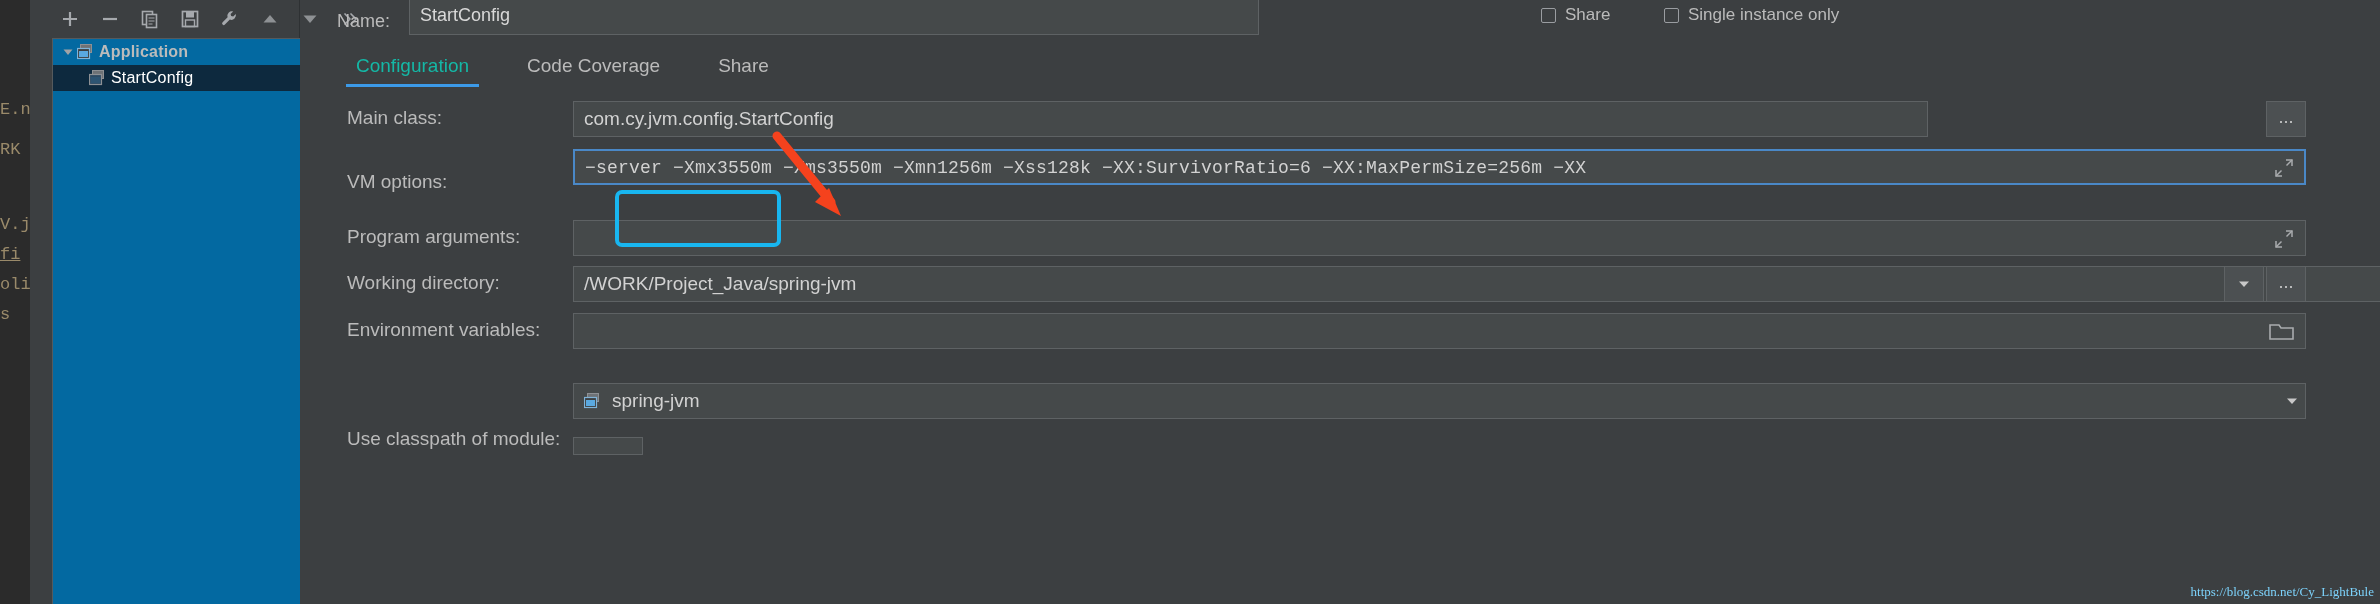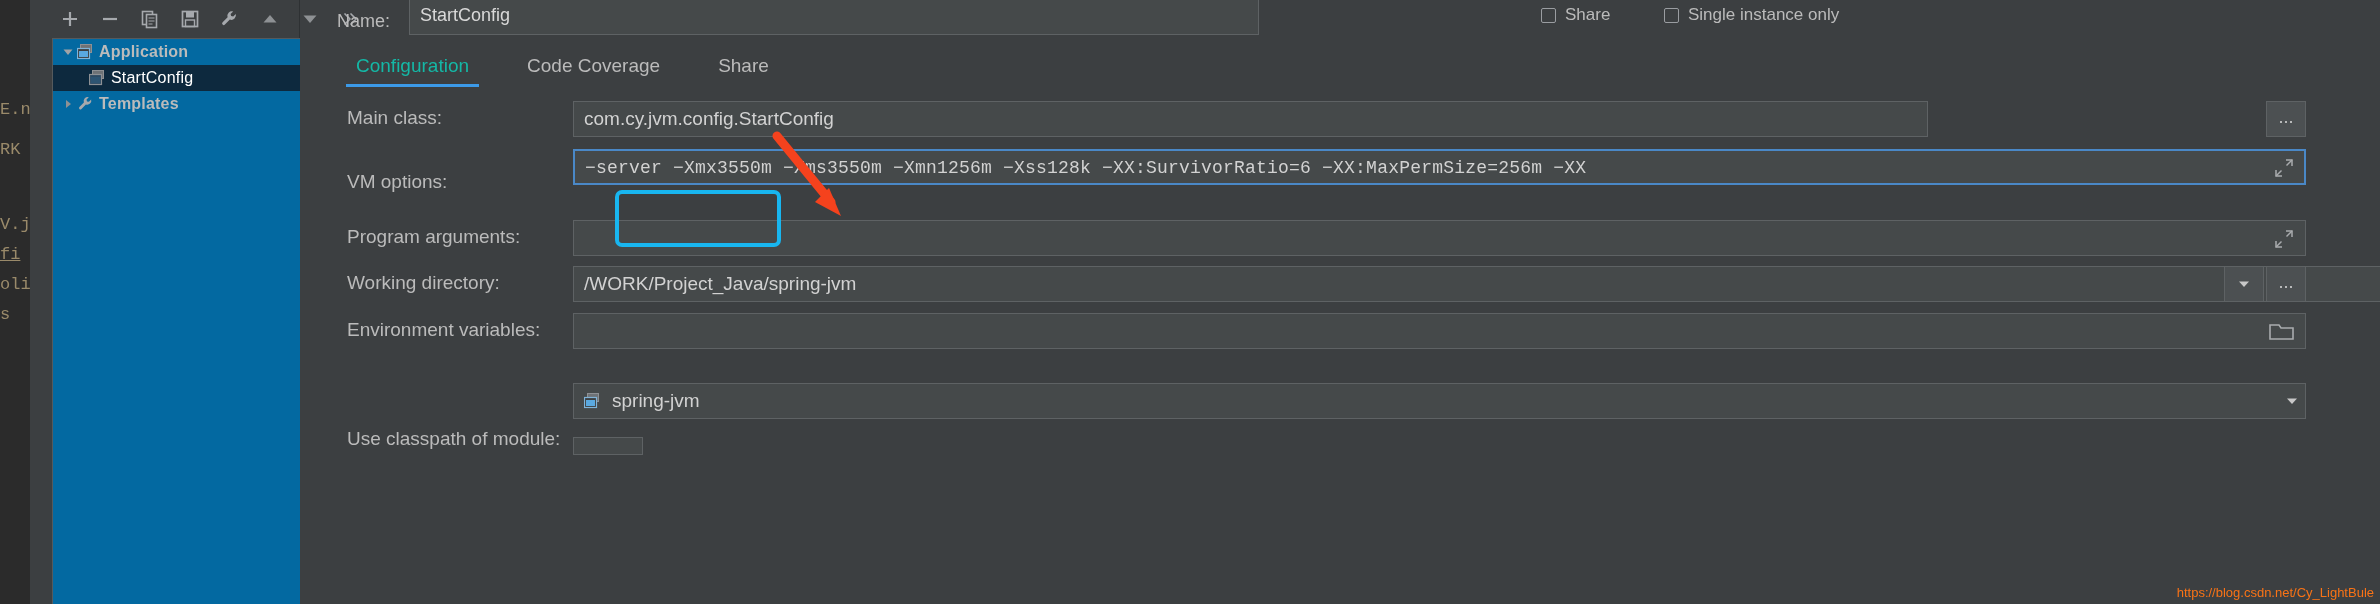--- a/index.html
+++ b/index.html
@@ -289,22 +289,22 @@
     position: absolute;
     left: 470px; top: 130px;
     width: 90px; height: 100px;
     pointer-events: none;
   }
 
   #watermark {
     position: absolute;
     right: 6px; bottom: 4px;
     font-size: 13px;
-    color: #f97316;
-    font-family: Liberation Sans, sans-serif;
+    color: #7dd3fc;
+    font-family: Liberation Serif, serif;
     padding-left: 24px;
   }
 </style>
 </head>
 <body>
 
 <div id="editor-sliver">
   <div class="code-frag" style="top:100px;">E.n</div>
   <div class="code-frag" style="top:140px;">RK</div>
   <div class="code-frag" style="top:215px;">V.j</div>
@@ -386,33 +386,20 @@
         <span class="tree-icon">
           <svg width="18" height="16" viewBox="0 0 18 16">
             <rect x="3.5" y="0.5" width="11" height="8" fill="#6e7276" stroke="#8d9094" stroke-width="1"></rect>
             <rect x="0.5" y="4.5" width="12" height="10" fill="#2d4b63" stroke="#8d9094" stroke-width="1.2"></rect>
             <rect x="2" y="7" width="9" height="6" fill="#2d5472"></rect>
           </svg>
         </span>
         <span class="tree-label">StartConfig</span>
       </div>
 
-      <div class="tree-row">
-        <span class="tree-arrow">
-          <svg width="12" height="12" viewBox="0 0 12 12">
-              <path d="M4 2 L9 6 L4 10 Z" fill="#8e9194"></path>
-            </svg>
-        </span>
-        <span class="tree-icon">
-          <svg width="18" height="16" viewBox="0 0 20 18">
-            <path d="M13.2 1.4 a4.6 4.6 0 0 0 -5.6 5.9 L2.6 12.3 a1.6 1.6 0 0 0 2.3 2.3 l5 -5 a4.6 4.6 0 0 0 5.9 -5.6 l-2.6 2.6 -2.1 -0.5 -0.5 -2.1 z" fill="#a6a9ad"></path>
-          </svg>
-        </span>
-        <span class="tree-label">Templates</span>
-      </div>
 
     </div>
   </div>
 
   <div id="right-panel">
 
     <div id="name-row">
       <div id="name-label">Name:</div>
       <input id="name-input" type="text" value="StartConfig" style="">
 

